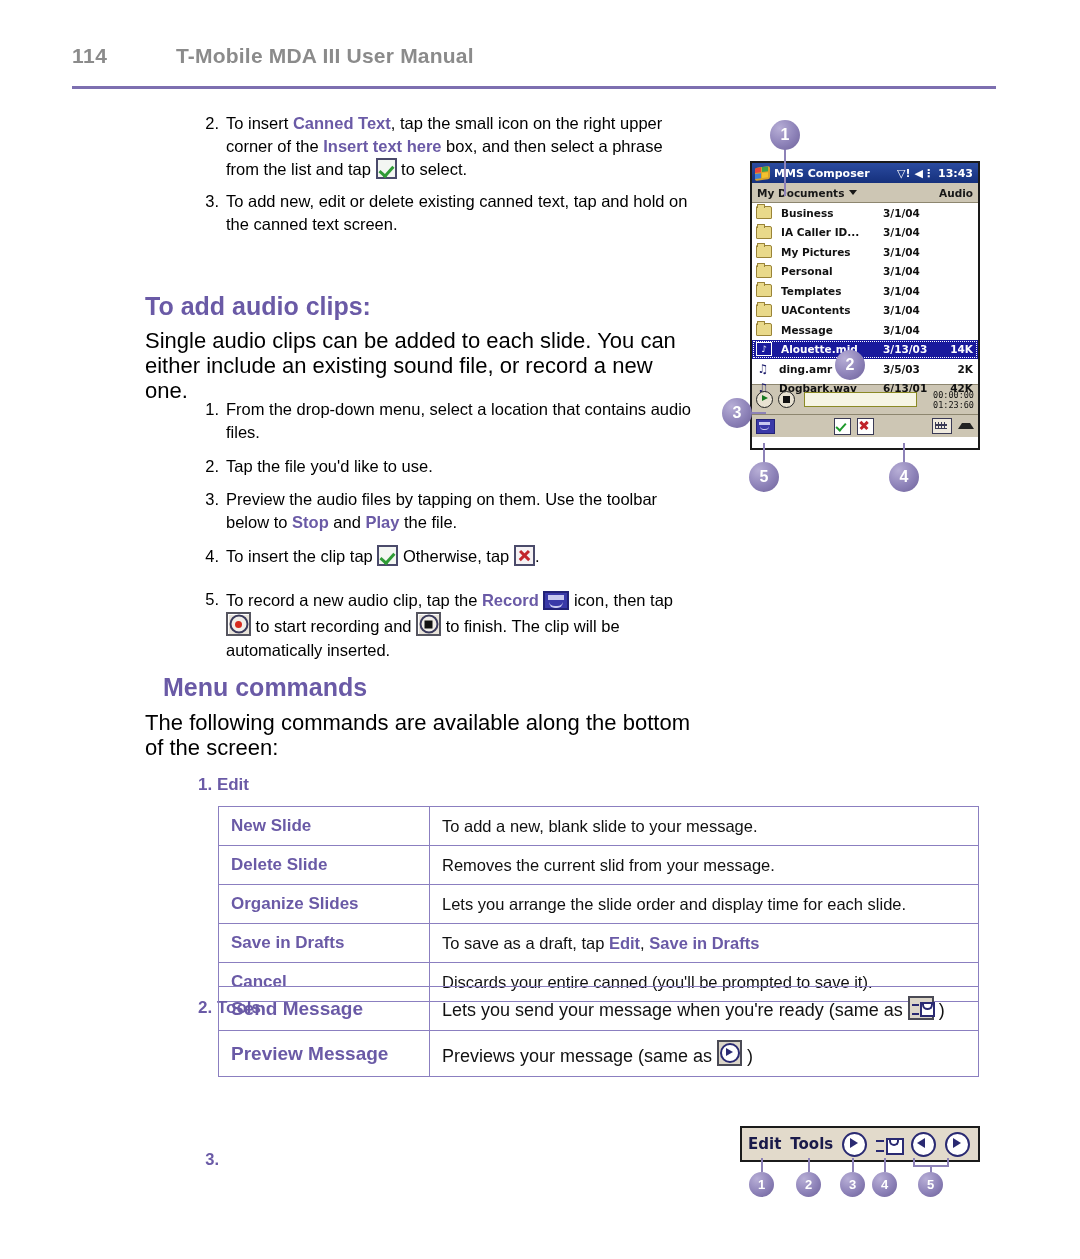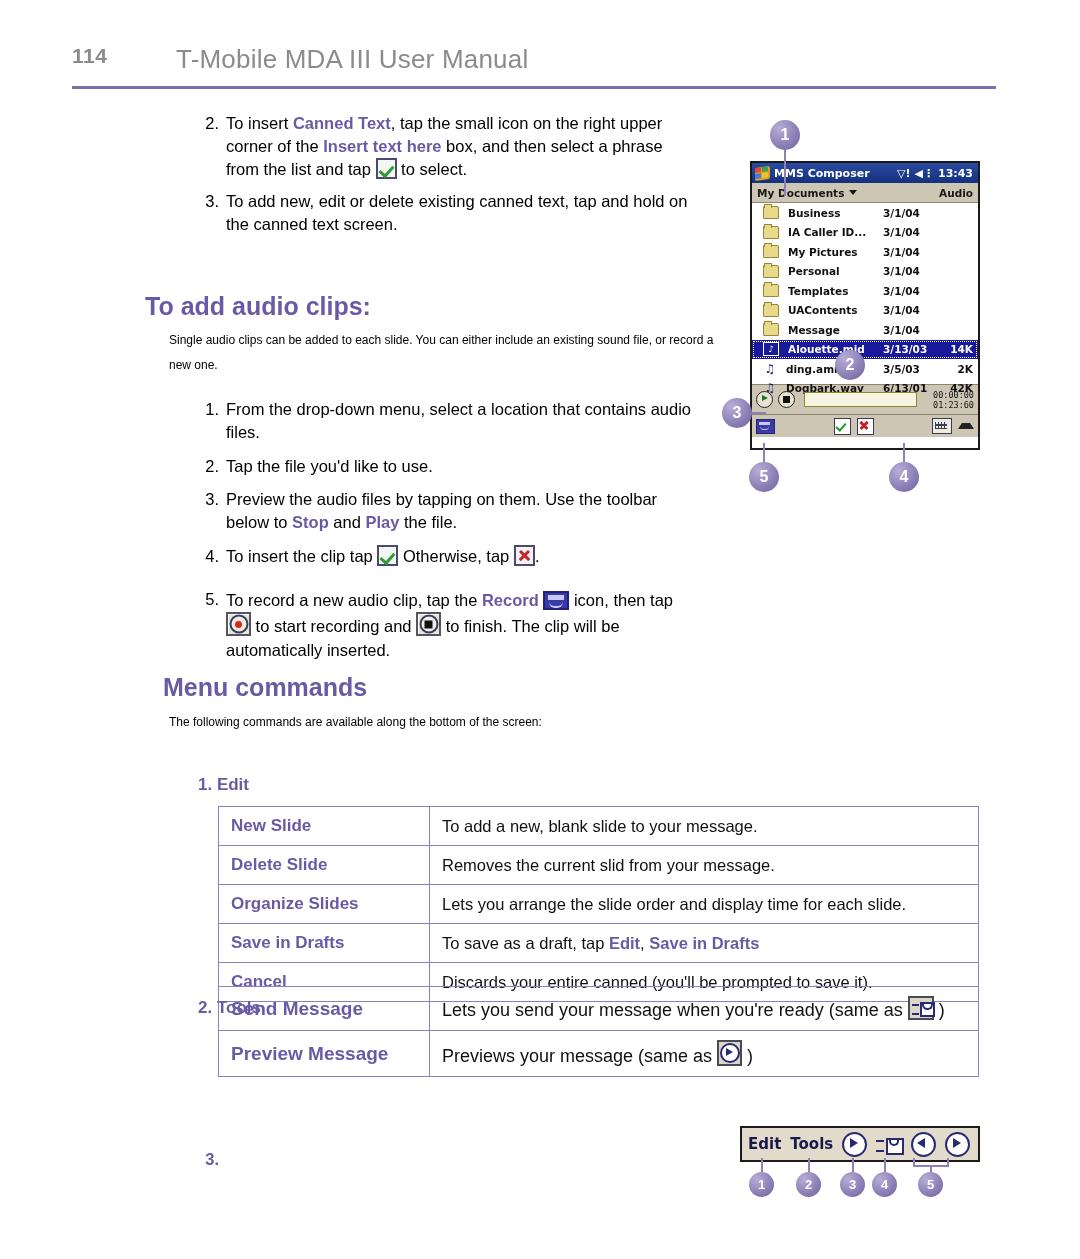--- a/index.html
+++ b/index.html
@@ -28,22 +28,22 @@
     position: absolute;
     left: 0; top: 0;
     font-size: 21px;
     font-weight: bold;
     color: #8b8b8b;
     letter-spacing: 0.5px;
   }
   #page-header .bk-title {
     position: absolute;
     left: 104px; top: 0;
-    font-size: 26px;
-    font-weight: normal;
+    font-size: 21px;
+    font-weight: bold;
     color: #8b8b8b;
     letter-spacing: 0.2px;
   }
   #header-rule {
     position: absolute;
     left: 72px;
     top: 86px;
     width: 924px;
     height: 3px;
     background: #7d6fb0;
@@ -224,23 +224,22 @@
 
   
   .sec-head {
     position: absolute;
     font-size: 25px;
     font-weight: bold;
     color: #6a5aa6;
   }
   .para {
     position: absolute;
-    font-size: 12px;
+    font-size: 22px;
     line-height: 25px;
-    margin-left: 24px;
   }
 
   .sub-head {
     position: absolute;
     font-size: 17px;
     font-weight: bold;
     color: #6a5aa6;
   }
 
   
@@ -345,21 +344,21 @@
     background: #ffffff;
     height: 181px;
   }
   .pda-row {
     display: flex;
     align-items: center;
     height: 19.5px;
     font-size: 10.5px;
     font-weight: bold;
     color: #111111;
-    padding-left: 11px;
+    padding-left: 4px;
   }
   .pda-row.sel {
     background: #19199c;
     color: #ffffff;
     outline: 1px dotted #ffffff;
     outline-offset: -2px;
   }
   .pda-row .nm { flex: 1; padding-left: 9px; }
   .pda-row .dt { width: 56px; }
   .pda-row .sz { width: 34px; text-align: right; padding-right: 5px; }

